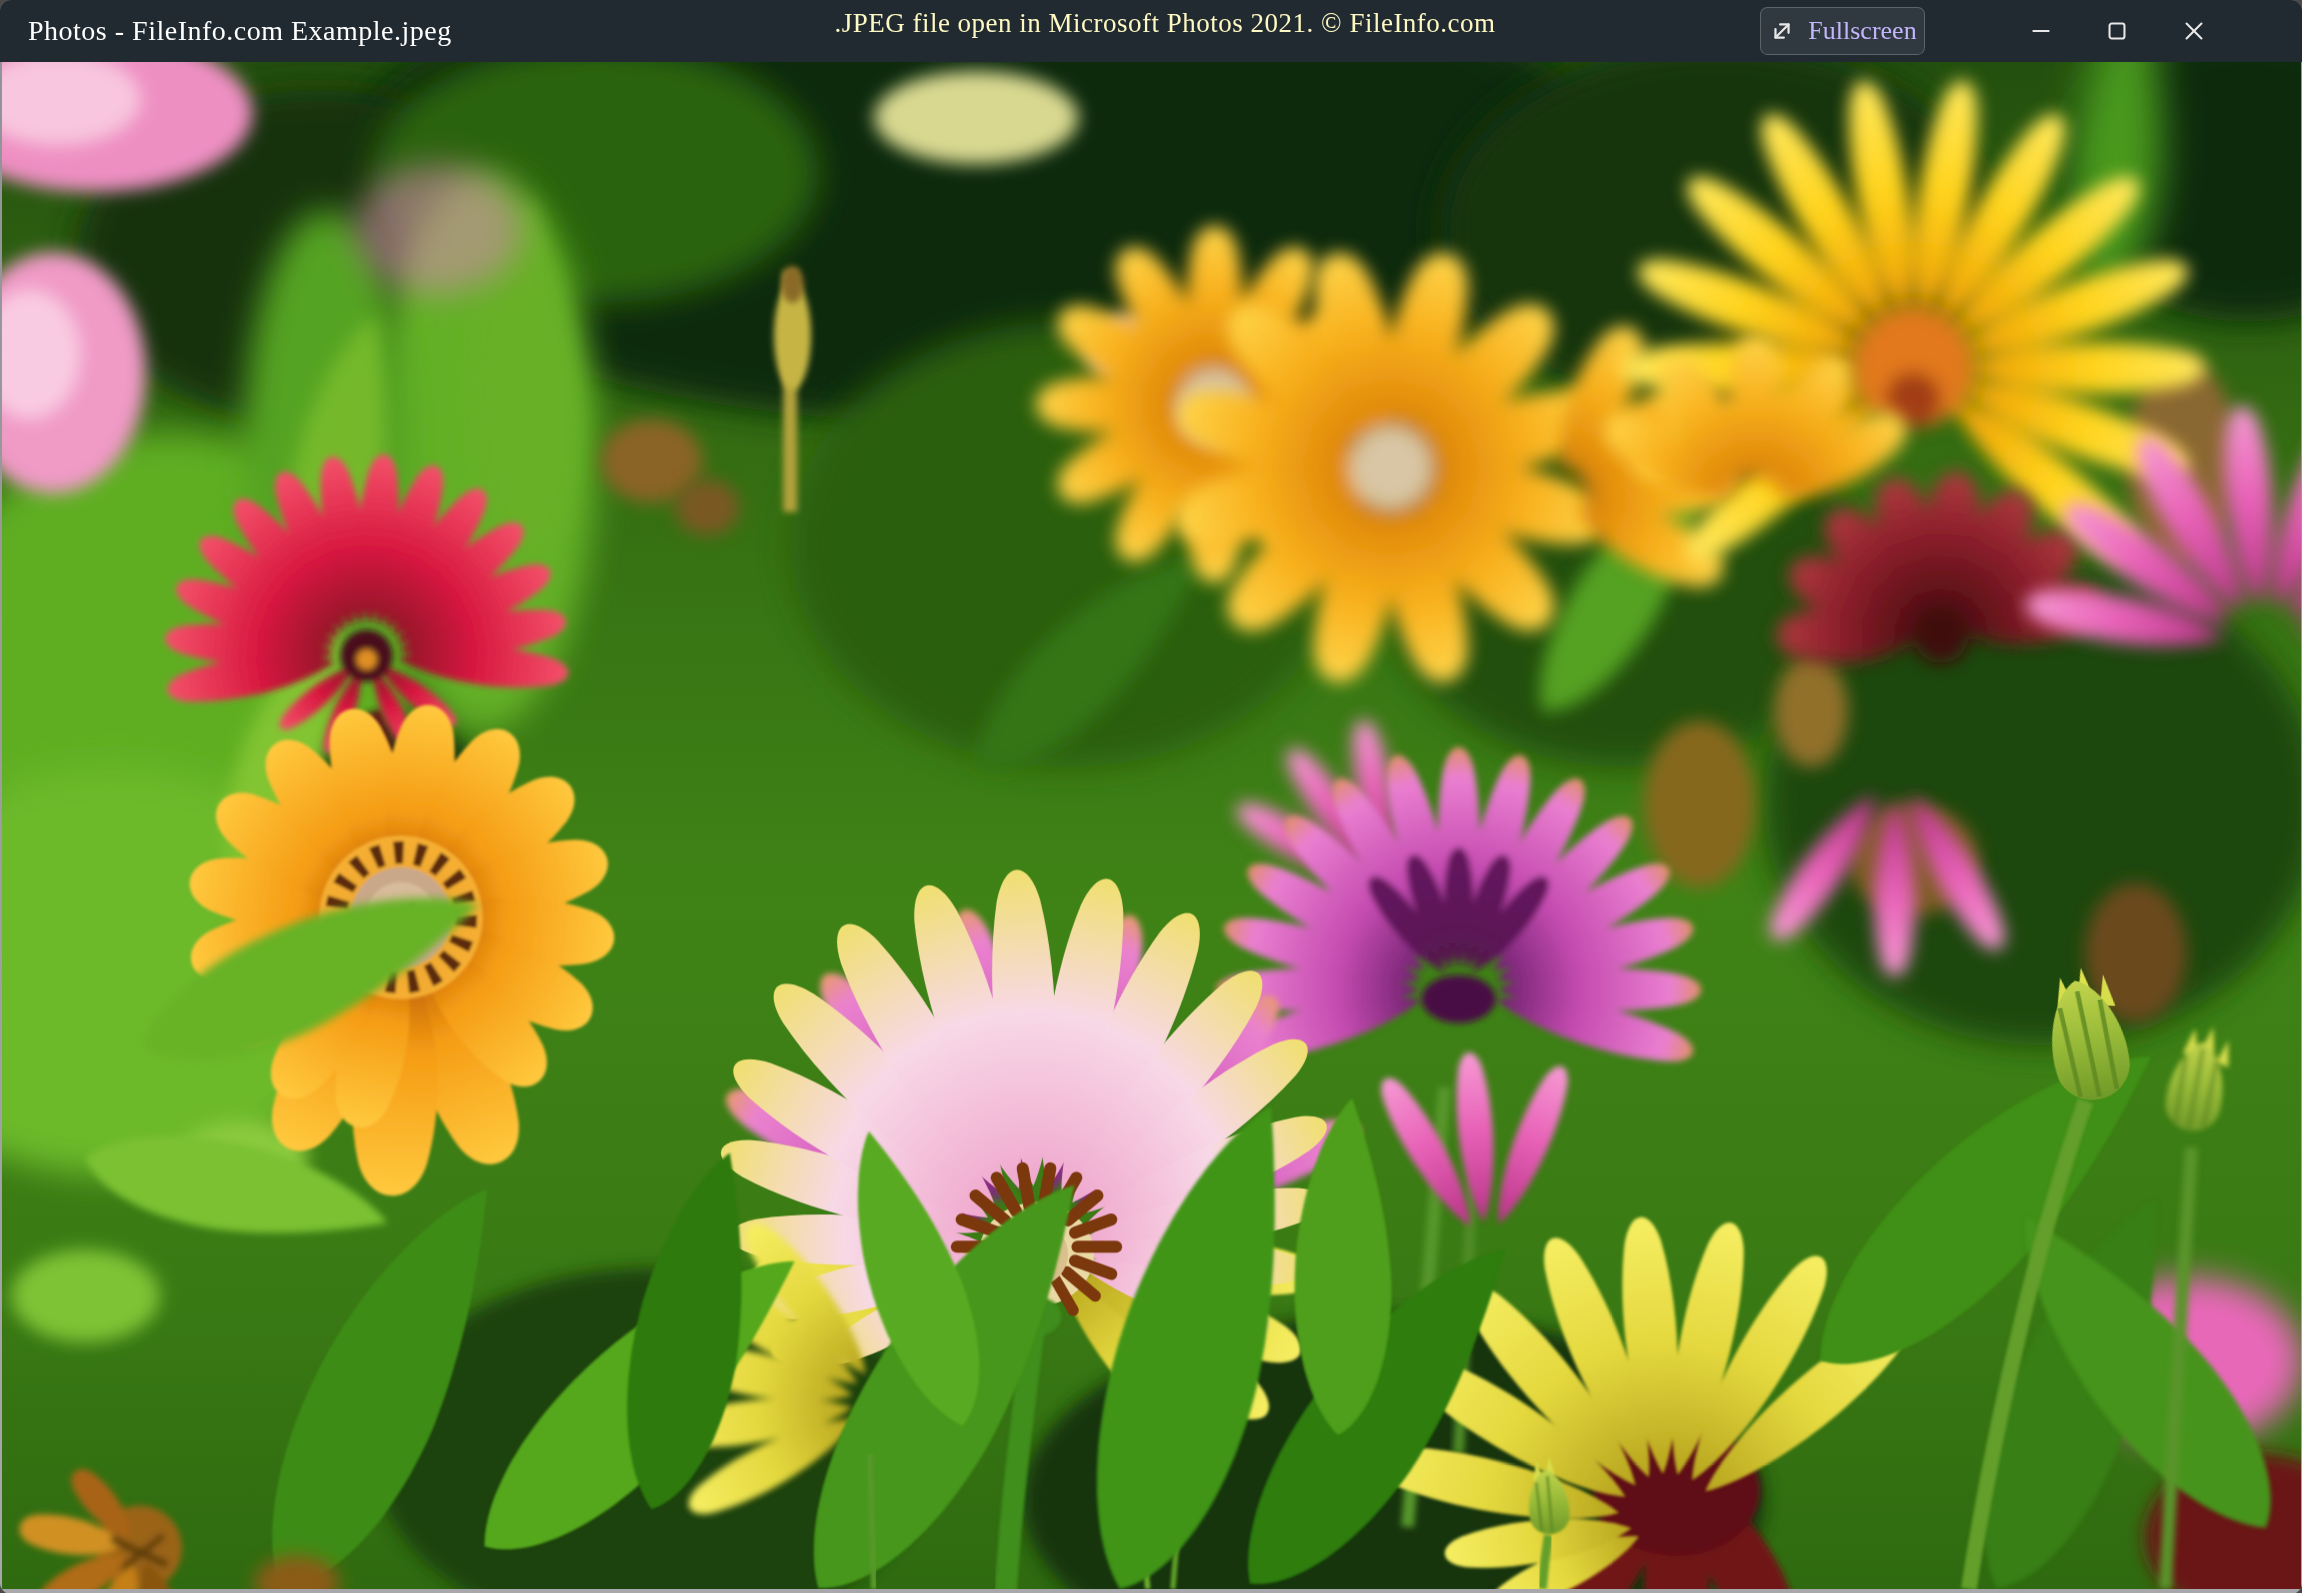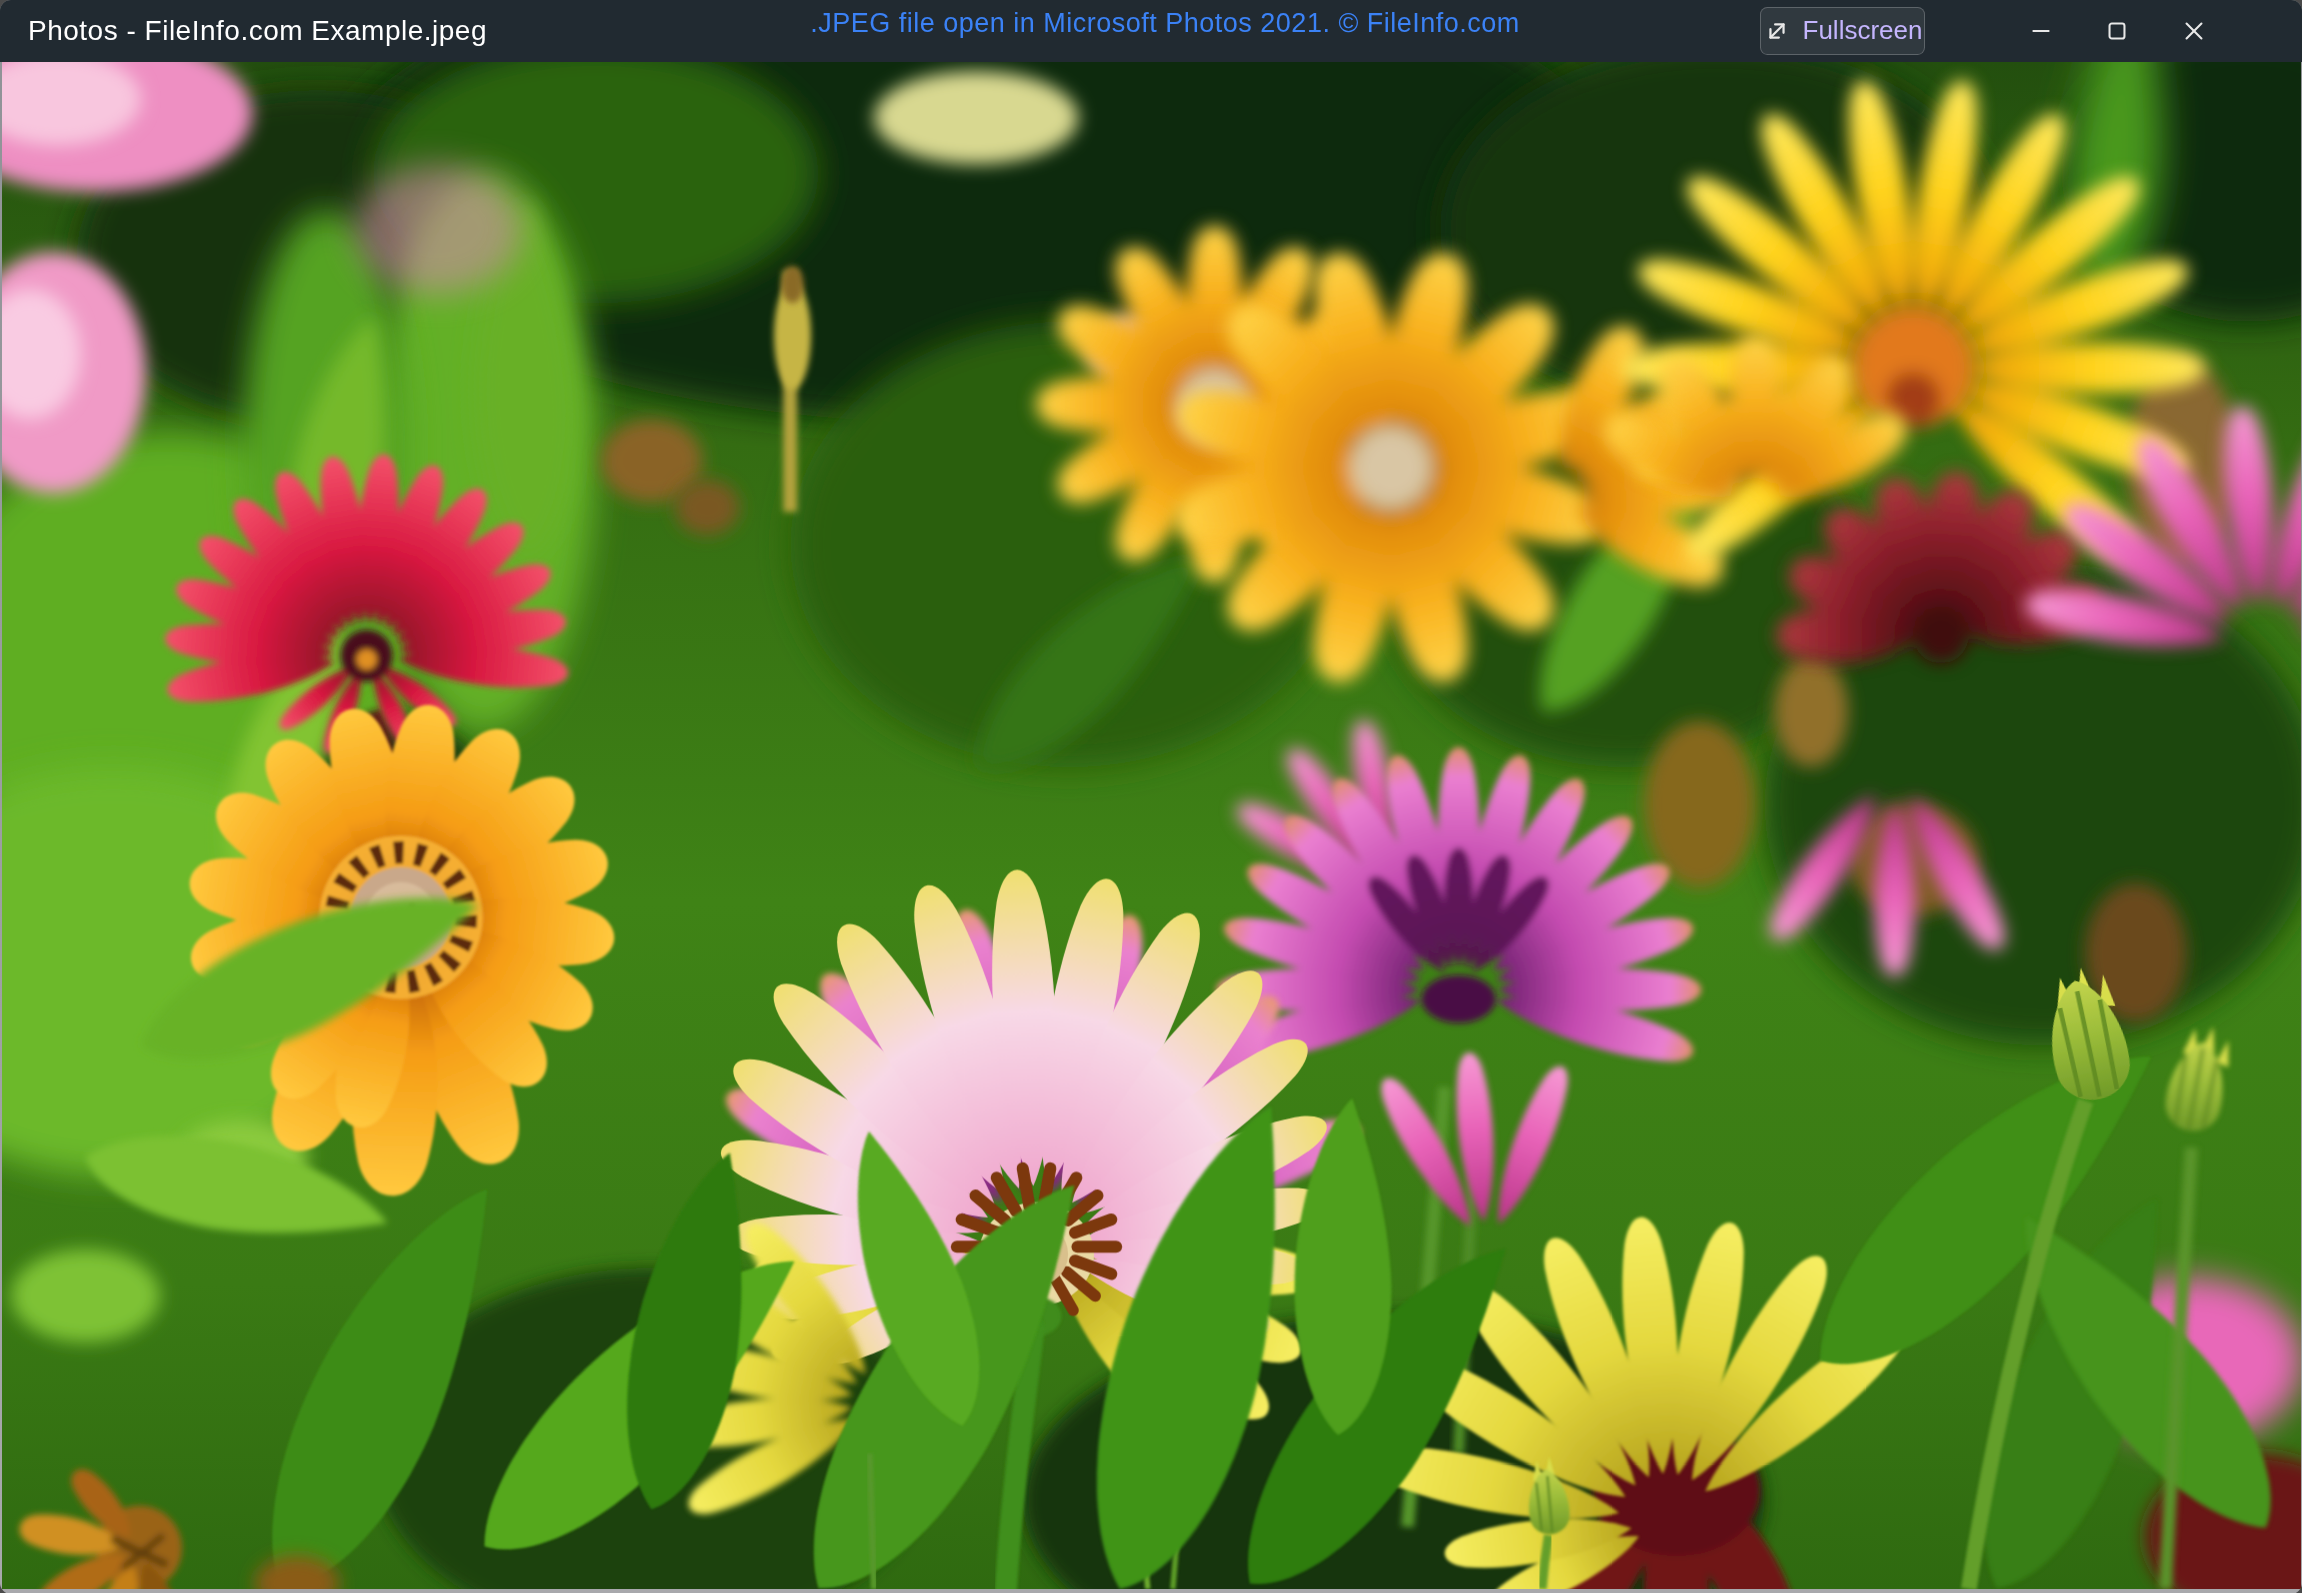--- a/index.html
+++ b/index.html
@@ -1,34 +1,34 @@
 <!DOCTYPE html>
 <html style="font-size:15px"><head>
 <meta charset="utf-8">
 <style>
   html,body{margin:0;padding:0;background:#4a4a4a;}
   *{box-sizing:border-box;}
   .window{
     position:relative;width:2302px;height:1594px;
     border-radius:11px;overflow:hidden;
     background:linear-gradient(#8f9296,#a8a8ac);
-    font-family:Liberation Sans, sans-serif;
+    font-family:Liberation Serif, serif;
   }
   .titlebar{
     position:absolute;left:0;top:0;width:2302px;height:62px;
     background:#212a31;display:flex;align-items:center;
   }
   .title-text{
     position:absolute;left:28px;top:0;height:62px;display:flex;align-items:center;
     color:#ffffff;font-size:28px;letter-spacing:0.5px;white-space:nowrap;
   }
   .caption-text{
     position:absolute;left:0;right:0;top:0;height:46px;
     display:flex;align-items:center;justify-content:center;
-    color:#3b82f6;font-size:27px;letter-spacing:0.5px;pointer-events:none;white-space:nowrap;margin-left:28px;
+    color:#fef9c3;font-size:27px;letter-spacing:0.5px;pointer-events:none;white-space:nowrap;margin-left:28px;
   }
   .fullscreen-btn{
     position:absolute;left:1760px;top:6.5px;width:165px;height:48px;
     background:rgba(255,255,255,0.07);
     border:0.9px solid rgba(255,255,255,0.22);
     border-radius:7.4px;display:flex;align-items:center;justify-content:center;gap:12px;
     color:#c4b5fd;font-size:26px;cursor:pointer;
   }
   .winctl{
     position:absolute;top:8.3px;width:46px;height:46px;

